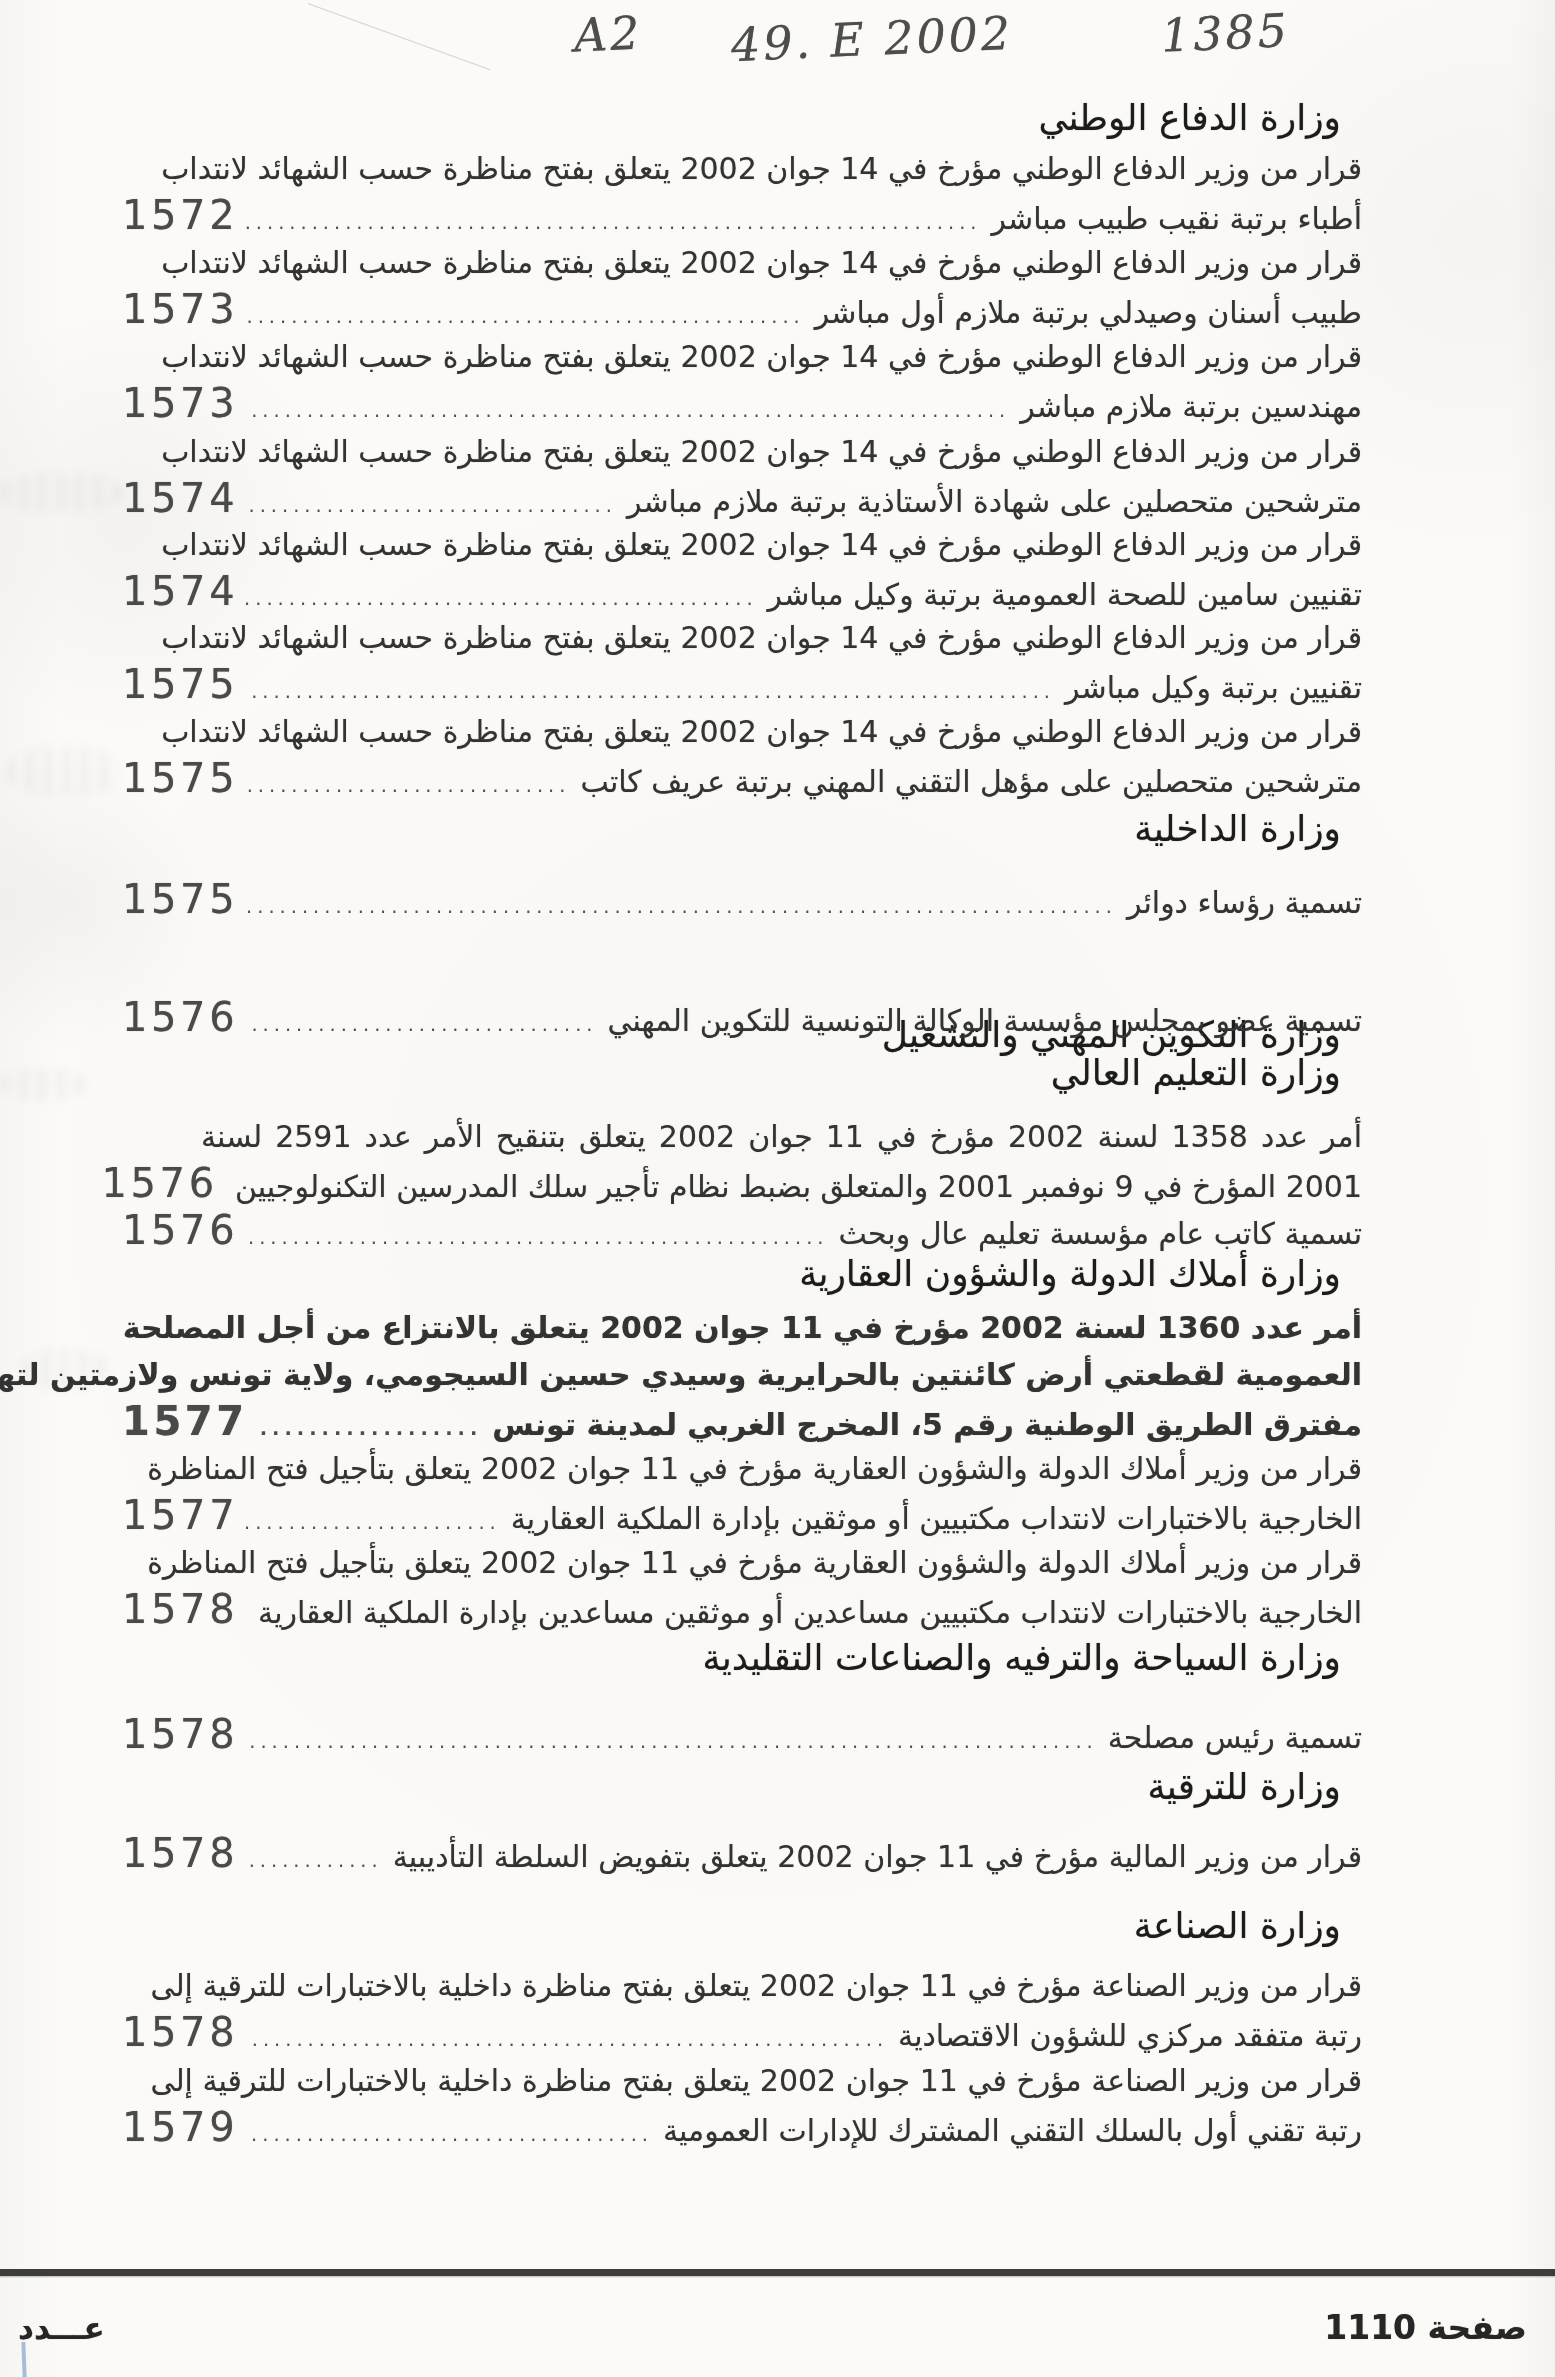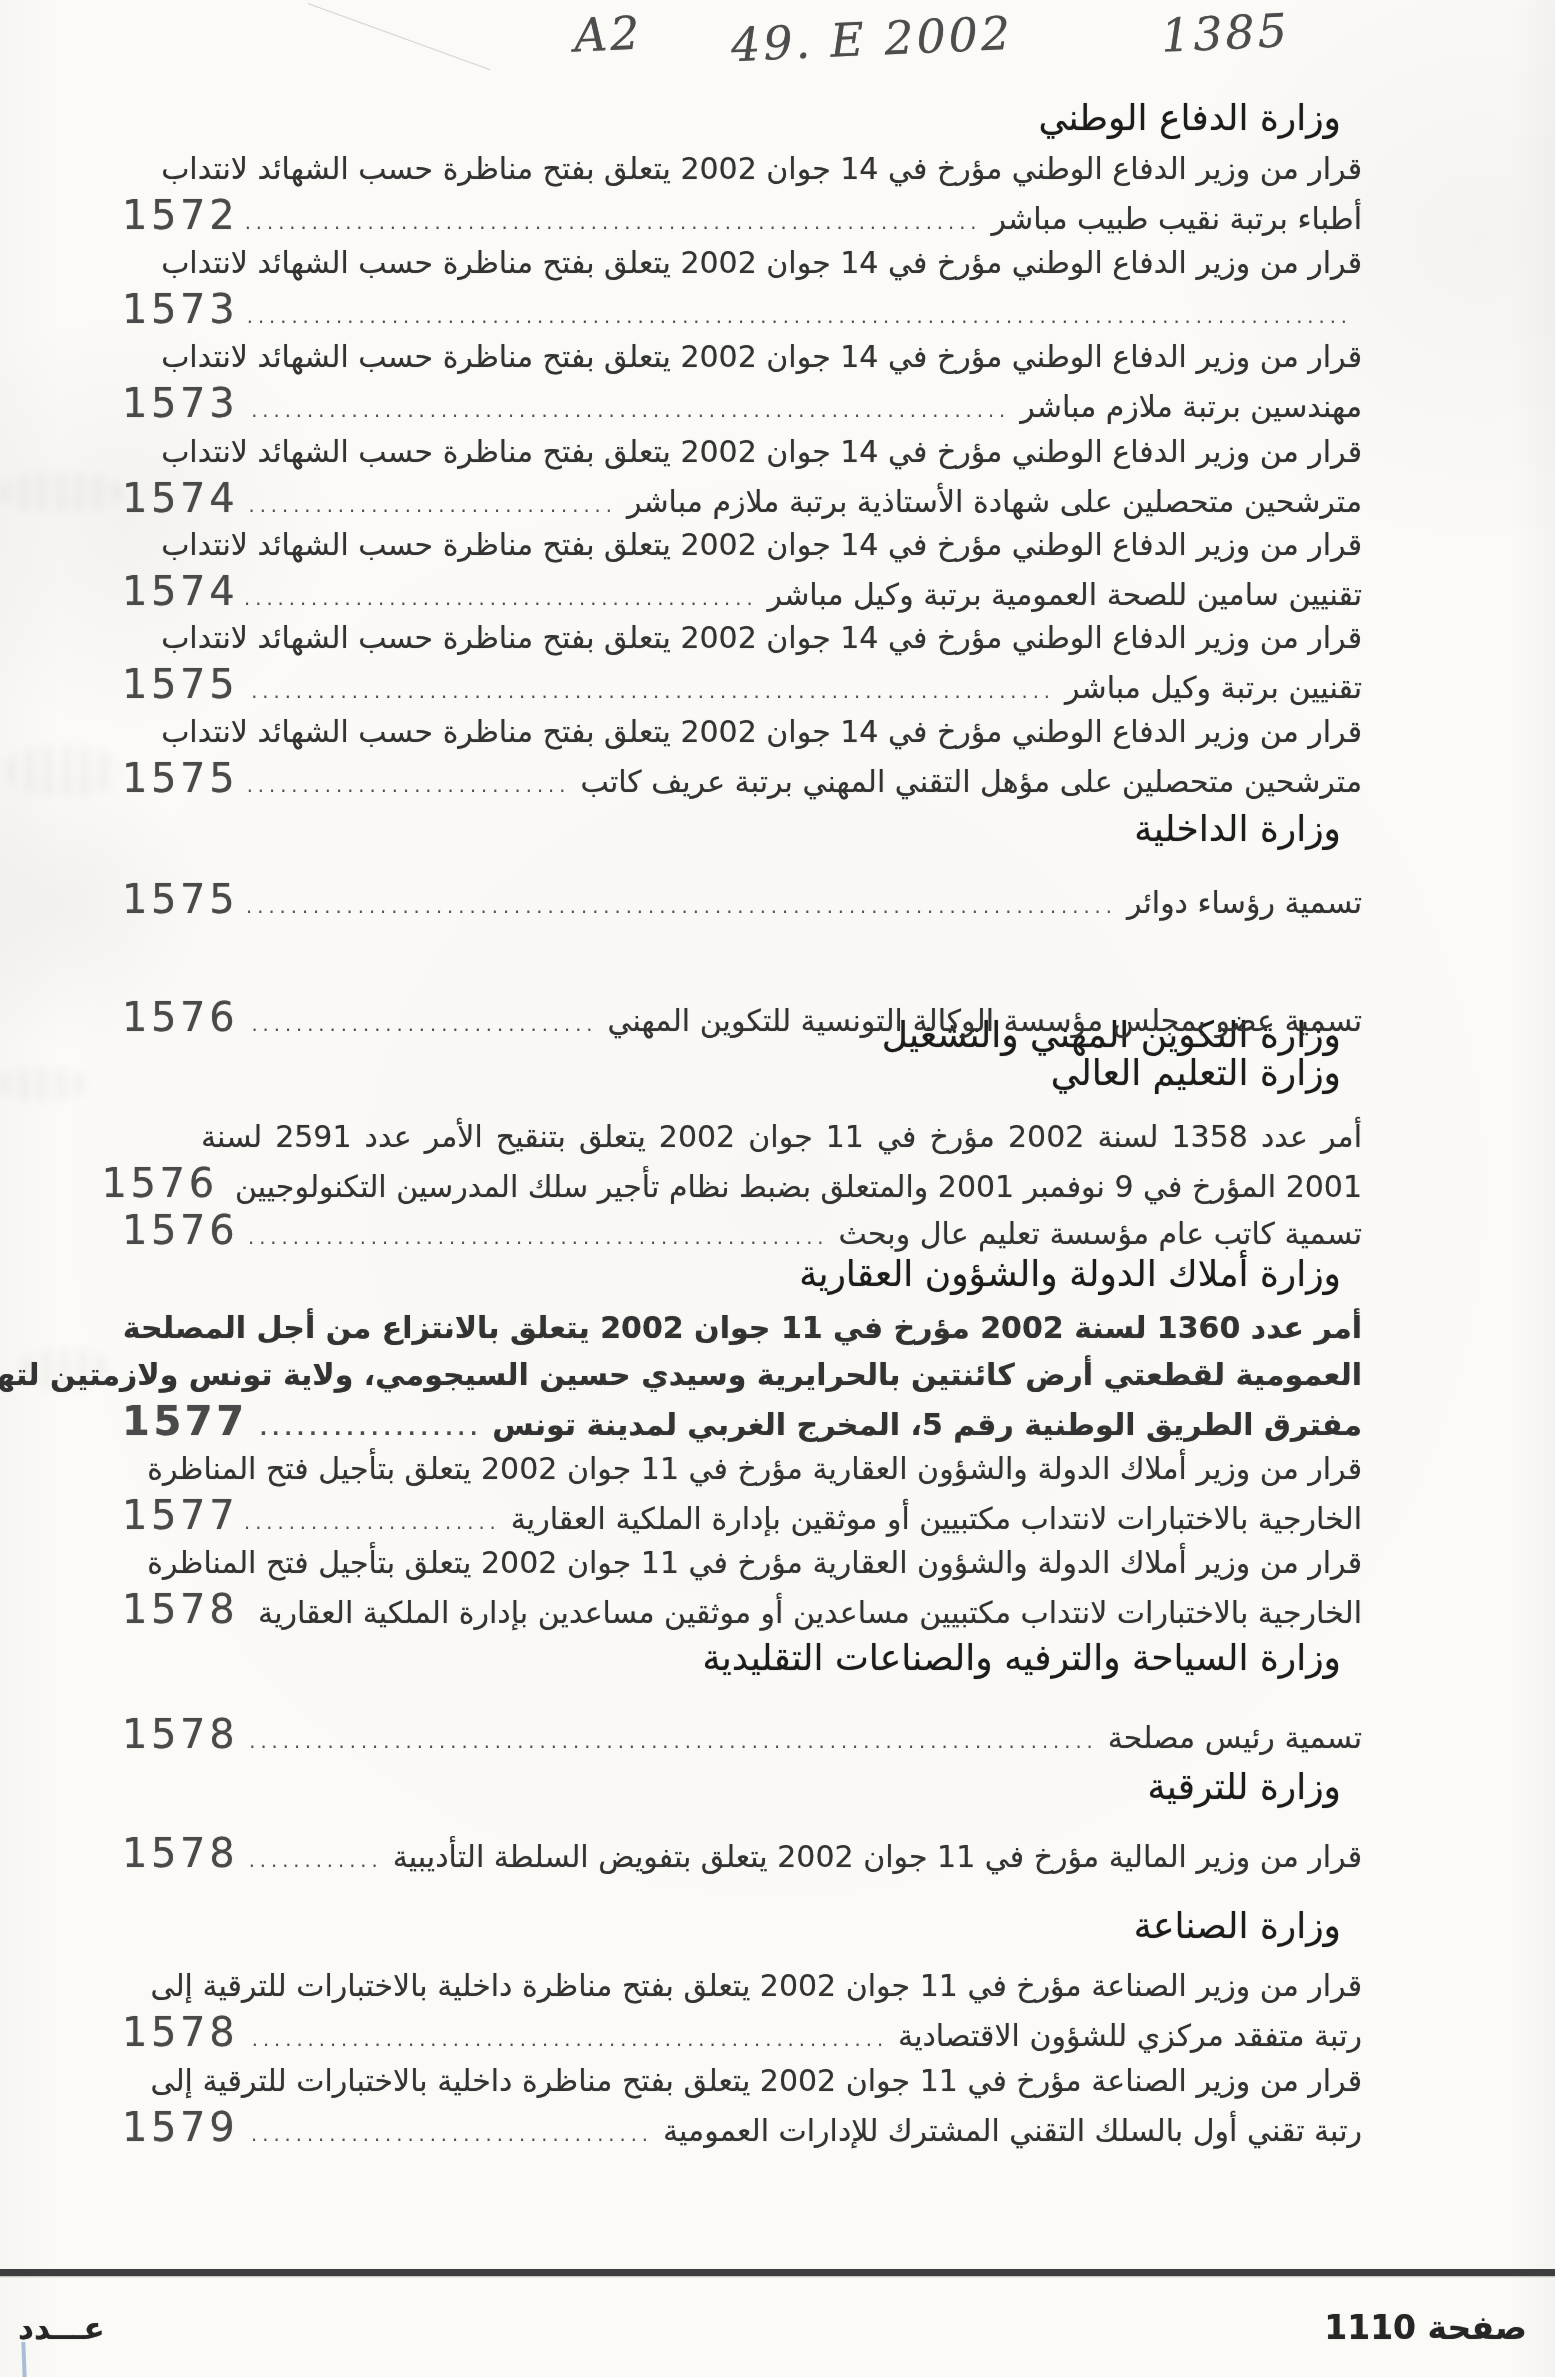--- a/index.html
+++ b/index.html
@@ -153,20 +153,21 @@
     <div class="ll">
       <span class="t">أطباء برتبة نقيب طبيب مباشر</span>
       <span class="leader"></span>
       <span class="num">1572</span>
     </div>
   </div>
 
   <div class="entry" style="top:239px;">
     <div class="jl">قرار من وزير الدفاع الوطني مؤرخ في 14 جوان 2002 يتعلق بفتح مناظرة حسب الشهائد لانتداب</div>
     <div class="ll">
+      <span class="t">طبيب أسنان وصيدلي برتبة ملازم أول مباشر</span>
       <span class="leader"></span>
       <span class="num">1573</span>
     </div>
   </div>
 
   <div class="entry" style="top:333px;">
     <div class="jl">قرار من وزير الدفاع الوطني مؤرخ في 14 جوان 2002 يتعلق بفتح مناظرة حسب الشهائد لانتداب</div>
     <div class="ll">
       <span class="t">مهندسين برتبة ملازم مباشر</span>
       <span class="leader"></span>

